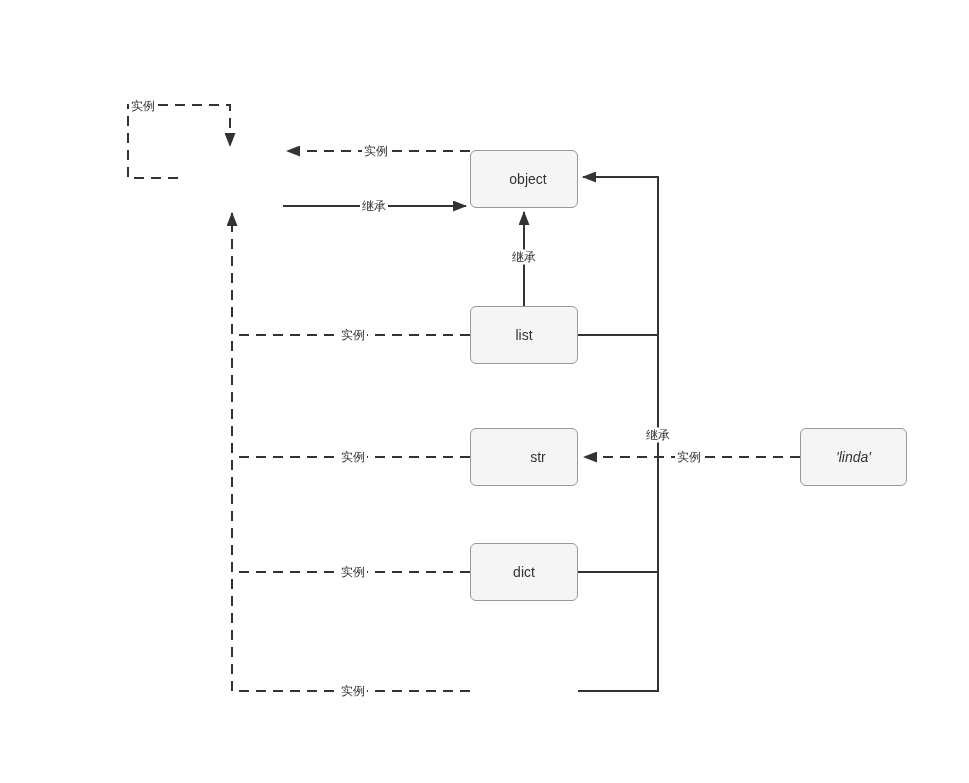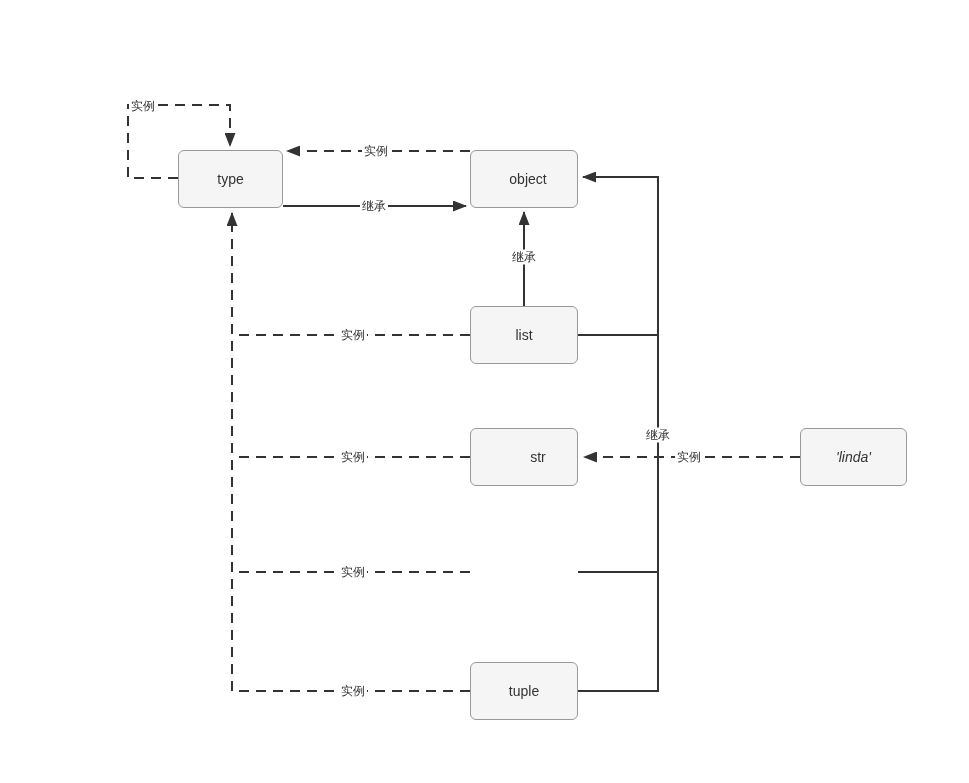--- a/index.html
+++ b/index.html
@@ -85,25 +85,24 @@
     <path class="edge dashed" d="M232,691 L232,213" marker-end="url(#arrow)"></path>
 
     <path class="edge dashed" d="M470,335 L232,335"></path>
     <path class="edge dashed" d="M470,457 L232,457"></path>
     <path class="edge dashed" d="M470,572 L232,572"></path>
     <path class="edge dashed" d="M470,691 L232,691"></path>
 
     <path class="edge dashed" d="M800,457 L584,457" marker-end="url(#arrow)"></path>
   </svg>
 
-  <div class="node" style="left:178px; top:150px; width:105px; height:58px;">type</div>
   <div class="node" style="left:470px; top:150px; width:108px; height:58px;padding-left:8px;">object</div>
   <div class="node" style="left:470px; top:306px; width:108px; height:58px;text-align:center;">list</div>
   <div class="node" style="left:470px; top:428px; width:108px; height:58px;padding-left:28px;">str</div>
-  <div class="node" style="left:470px; top:662px; width:108px; height:58px;">tuple</div>
+  <div class="node" style="left:470px; top:543px; width:108px; height:58px;">dict</div>
   <div class="node" style="left:800px; top:428px; width:107px; height:58px;font-style:italic;">'linda'</div>
 
   <div class="edge-label" style="left:143px; top:106px;">实例</div>
   <div class="edge-label" style="left:376px; top:151px;">实例</div>
   <div class="edge-label" style="left:374px; top:206px;">继承</div>
   <div class="edge-label" style="left:524px; top:257px;">继承</div>
   <div class="edge-label" style="left:353px; top:335px;">实例</div>
   <div class="edge-label" style="left:353px; top:457px;">实例</div>
   <div class="edge-label" style="left:353px; top:572px;">实例</div>
   <div class="edge-label" style="left:353px; top:691px;">实例</div>

